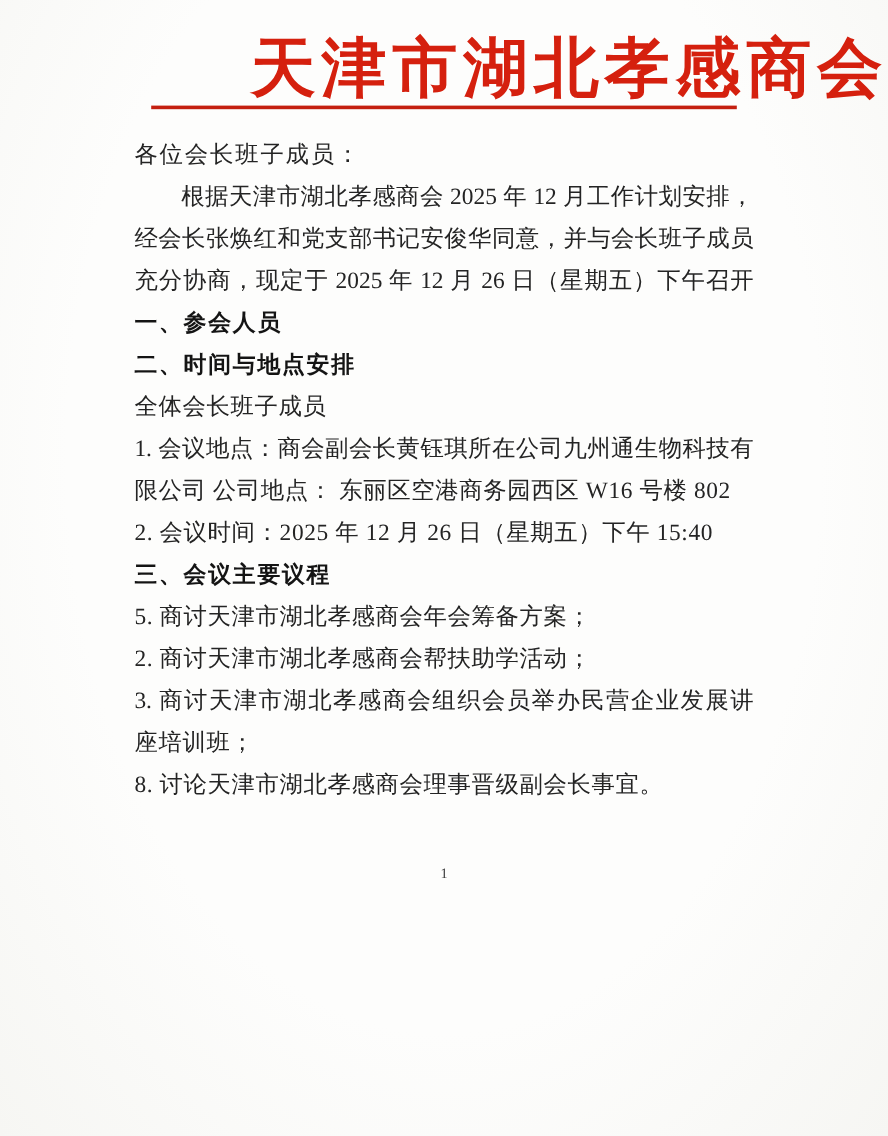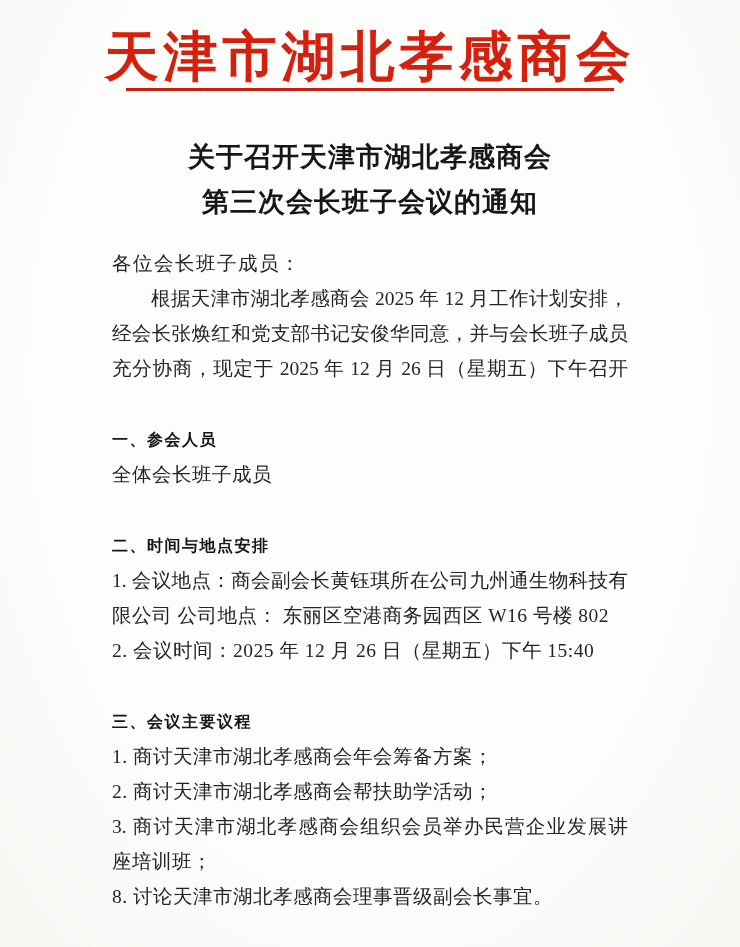--- a/index.html
+++ b/index.html
@@ -14,21 +14,21 @@
     margin: 0 auto;
     background: #fbfbf9;
     background-image: radial-gradient(ellipse at 50% 40%, #fdfdfc 60%, #f6f6f3 100%);
     overflow: hidden;
     box-sizing: border-box;
     padding-top: 27px;
     font-family: "Liberation Serif", "DejaVu Serif", serif;
     color: #242424;
   }
   .letterhead {
-    text-align: center;
+    text-align: right;
     font-size: 54px;
     line-height: 60px;
     font-weight: 900;
     letter-spacing: 5px;
     color: #d5200e;
     white-space: nowrap;
   }
   .letterhead-rule {
     width: 488px;
     margin: 1px auto 0 auto;
@@ -64,64 +64,59 @@
   .line.indent {
     text-indent: 39px;
   }
   .salutation {
     font-weight: normal;
     letter-spacing: 1.5px;
   }
   .sec-heading {
     font-family: "Liberation Sans", "DejaVu Sans", sans-serif;
     font-weight: bold;
-    font-size: 16px;
+    font-size: 19px;
     letter-spacing: 1.5px;
     color: #141414;
-    margin-top: 36px;
   }
   .page-number {
     margin-top: 49px;
     text-align: center;
     font-size: 12px;
     color: #3c3c3c;
     letter-spacing: 0;
   }
 </style>
 </head>
 <body>
 
 <div class="page">
 
   <div class="letterhead">天津市湖北孝感商会</div>
   <hr class="letterhead-rule">
 
-  <div class="doc-title">
-    <div class="doc-title-line">关于召开天津市湖北孝感商会</div>
-    <div class="doc-title-line">第三次会长班子会议的通知</div>
-  </div>
 
   <div class="body-block">
 
     <div class="line salutation">各位会长班子成员：</div>
 
     <div class="line indent justify">根据天津市湖北孝感商会 2025 年 12 月工作计划安排，</div>
     <div class="line justify">经会长张焕红和党支部书记安俊华同意，并与会长班子成员</div>
     <div class="line justify">充分协商，现定于 2025 年 12 月 26 日（星期五）下午召开</div>
 
     <div class="line sec-heading">一、参会人员</div>
+    <div class="line sec-heading">二、时间与地点安排</div>
+
     <div class="line">全体会长班子成员</div>
-
-    <div class="line sec-heading">二、时间与地点安排</div>
     <div class="line justify">1. 会议地点：商会副会长黄钰琪所在公司九州通生物科技有</div>
     <div class="line">限公司 公司地点： 东丽区空港商务园西区 W16 号楼 802</div>
     <div class="line">2. 会议时间：2025 年 12 月 26 日（星期五）下午 15:40</div>
 
     <div class="line sec-heading">三、会议主要议程</div>
-    <div class="line">1. 商讨天津市湖北孝感商会年会筹备方案；</div>
+    <div class="line">5. 商讨天津市湖北孝感商会年会筹备方案；</div>
     <div class="line">2. 商讨天津市湖北孝感商会帮扶助学活动；</div>
     <div class="line justify">3. 商讨天津市湖北孝感商会组织会员举办民营企业发展讲</div>
     <div class="line">座培训班；</div>
     <div class="line">8. 讨论天津市湖北孝感商会理事晋级副会长事宜。</div>
 
   </div>
 
   <div class="page-number">1</div>
 
 </div>

